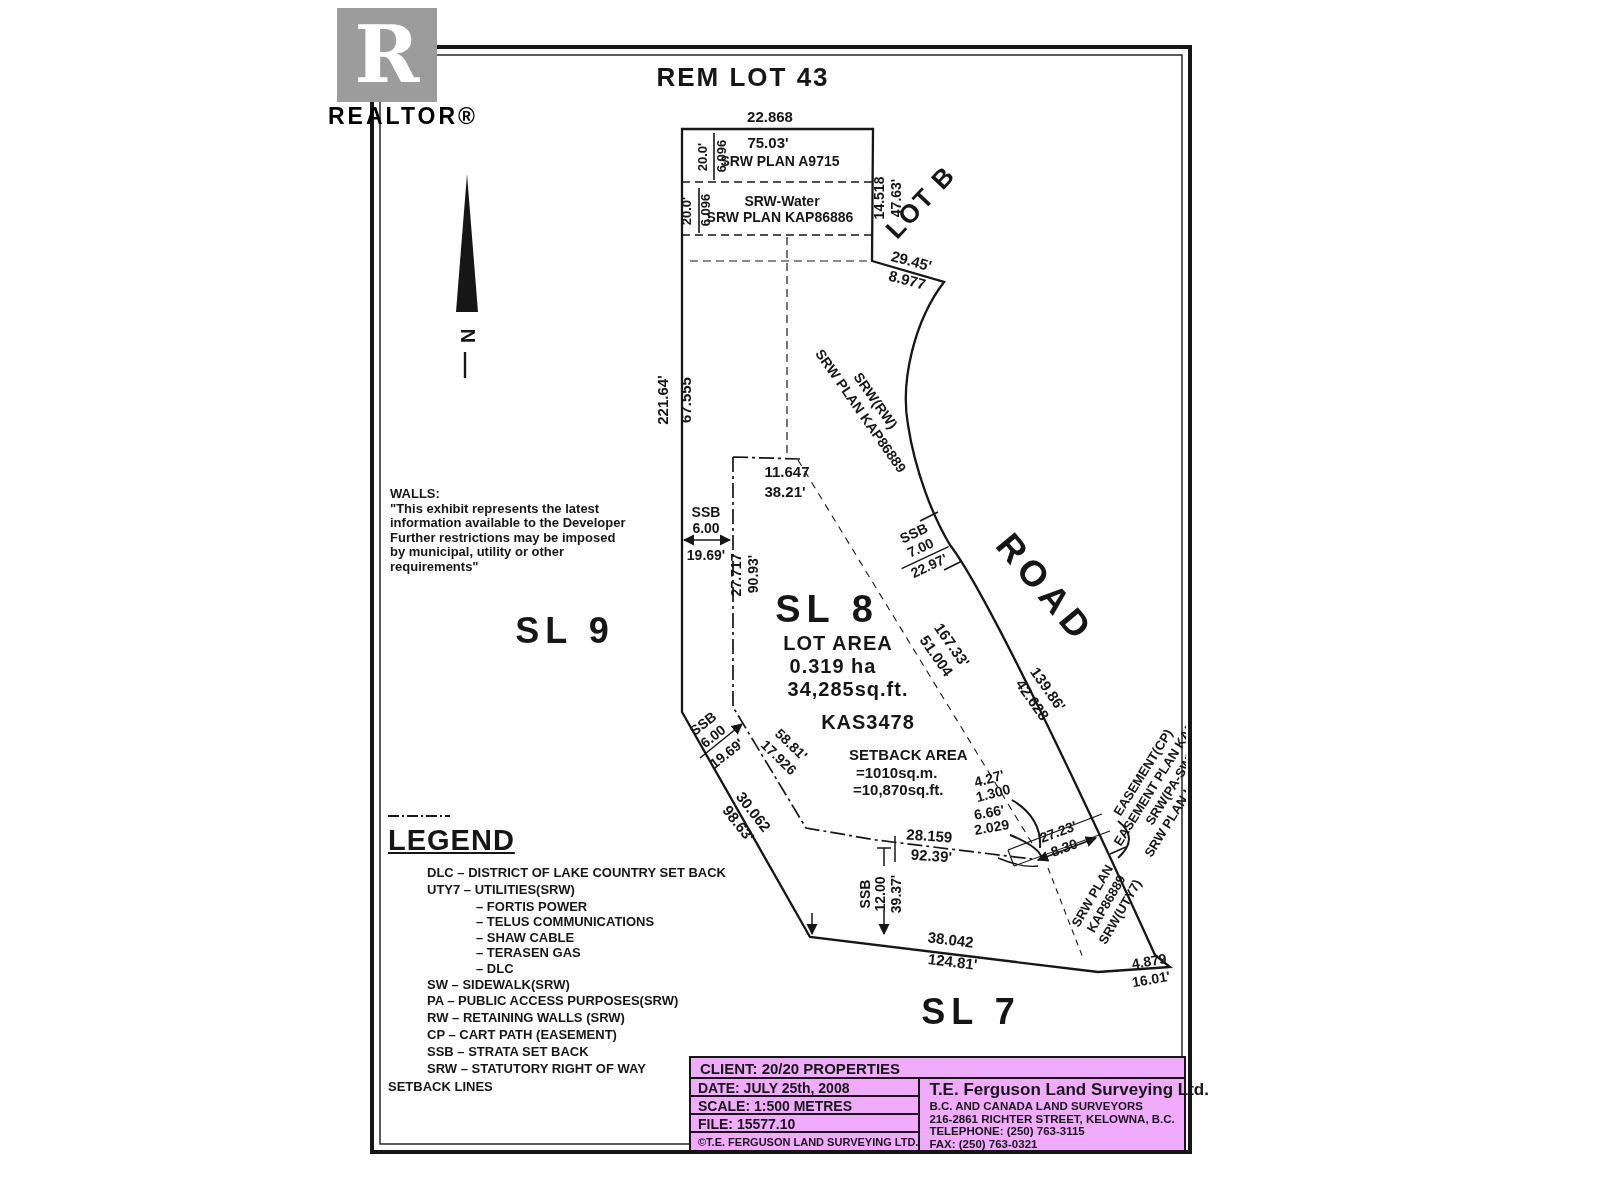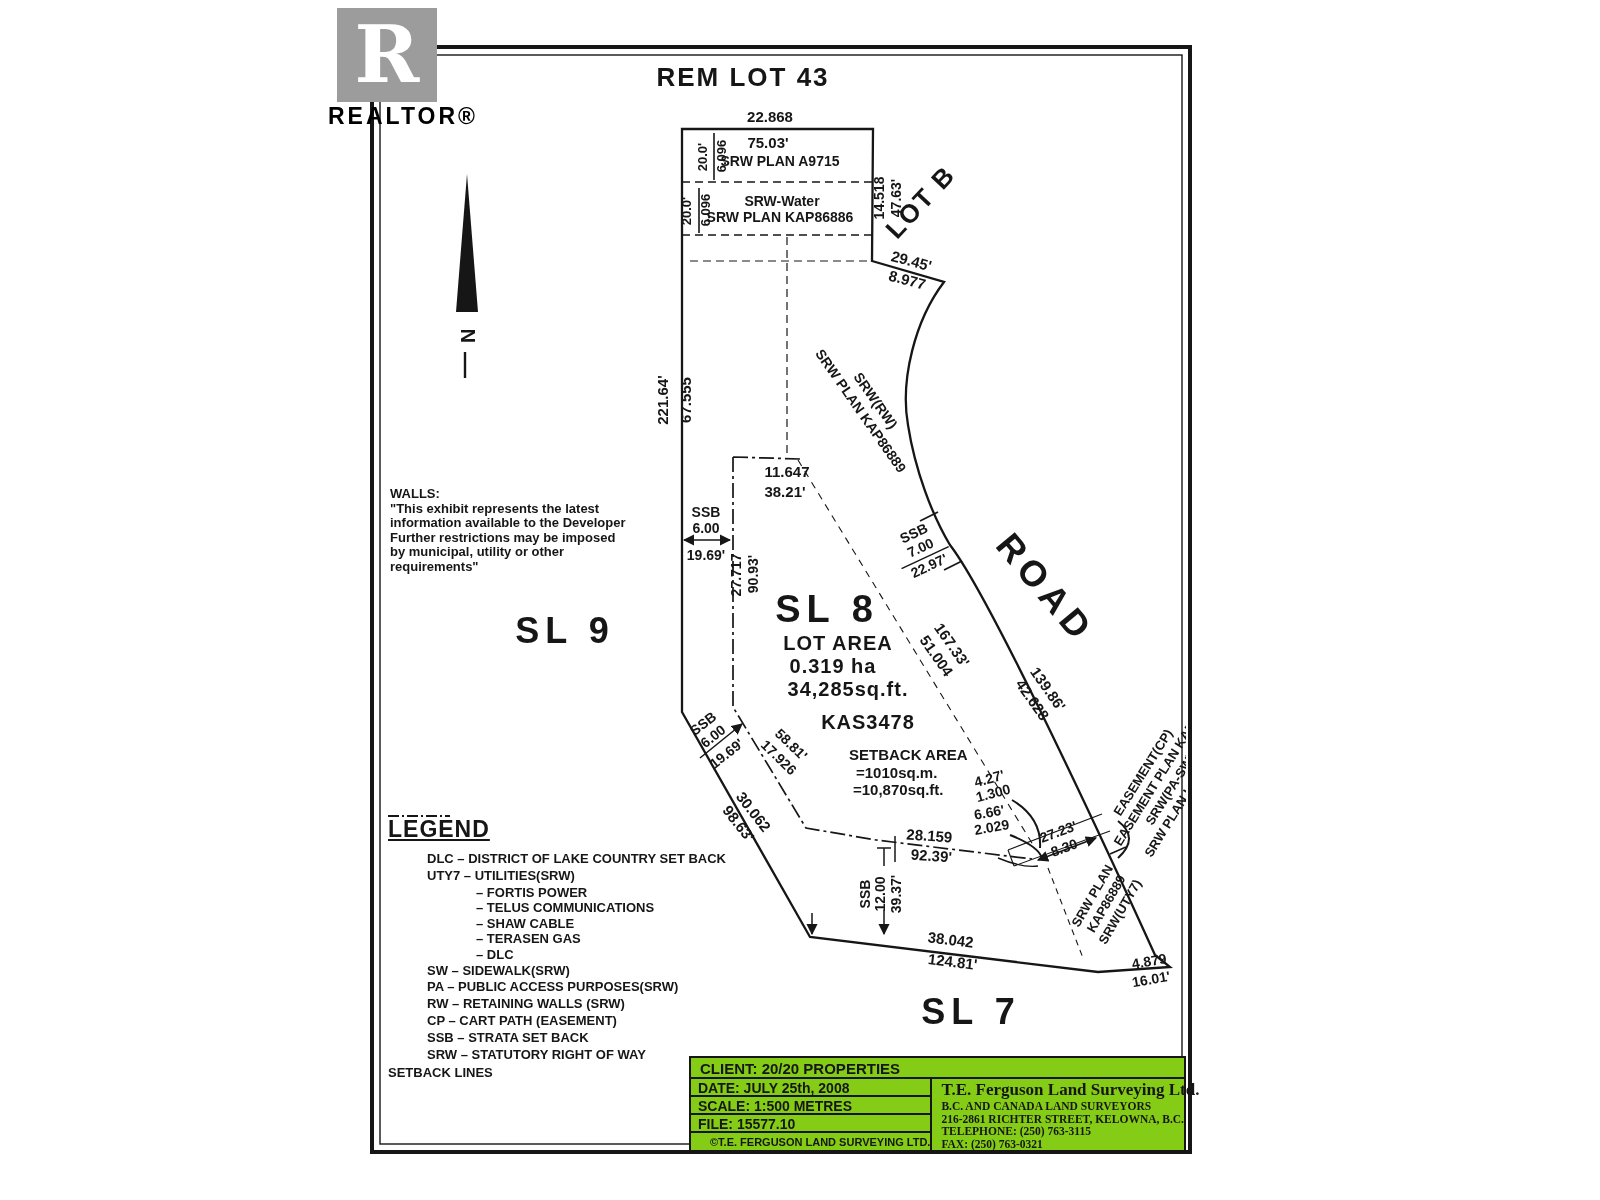--- a/index.html
+++ b/index.html
@@ -16,33 +16,33 @@
   .t13{font-size:13px;}
   .mid{text-anchor:middle;}
   .logo{position:absolute;left:337px;top:8px;width:100px;height:94px;background:#9c9c9c;
         display:flex;align-items:center;justify-content:center;}
   .logo .r{color:#ffffff;font-family:"DejaVu Serif",serif;font-weight:bold;font-size:78px;line-height:78px;}
   .wordmark{position:absolute;left:328px;top:103px;width:120px;color:#000000;
             font-size:23px;font-weight:bold;letter-spacing:3px;}
   .noteblock{position:absolute;left:390px;top:487px;width:270px;font-size:13px;
              font-weight:bold;line-height:14.6px;}
   .legend{position:absolute;left:388px;top:812px;width:310px;}
-  .legend h2{margin:4px 0 8px 0;font-size:23px;letter-spacing:1px;text-decoration:underline;}
+  .legend h2{margin:12px 0 8px 0;font-size:29px;letter-spacing:1px;text-decoration:underline;}
   .legend .row{font-size:13px;font-weight:bold;line-height:16.8px;white-space:nowrap;padding-left:39px;}
   .legend .sub{padding-left:88px;line-height:15.6px;}
   .legend .sample{display:flex;align-items:flex-start;gap:6px;margin-top:2px;}
   .legend .sample .lbl{font-size:13px;font-weight:bold;}
   .tblock{position:absolute;left:689px;top:1056px;width:497px;height:96px;
-          border:2px solid #161616;background:#84cc16;box-sizing:border-box;font-weight:bold;}
+          border:2px solid #161616;background:#f0abfc;box-sizing:border-box;font-weight:bold;}
   .tb-client{height:21px;border-bottom:2px solid #161616;font-size:15px;padding:2px 0 0 9px;box-sizing:border-box;}
   .tb-body{display:flex;height:71px;}
   .tb-left{width:243px;border-right:2px solid #161616;box-sizing:border-box;}
   .tb-left .cell{height:18px;border-bottom:2px solid #161616;font-size:14px;padding:1px 0 0 7px;box-sizing:border-box;white-space:nowrap;}
-  .tb-left .cell.last{border-bottom:none;font-size:11px;padding-top:3px;margin-left:12px;}
-  .tb-right{flex:1;padding:1px 0 14px 9px;box-sizing:border-box;font-family:Liberation Serif, serif;}
+  .tb-left .cell.last{border-bottom:none;font-size:11px;padding-top:3px;}
+  .tb-right{flex:1;padding:1px 0 14px 9px;box-sizing:border-box;}
   .tb-right .co{font-size:17px;line-height:20px;white-space:nowrap;}
   .tb-right .ln{font-size:11.5px;line-height:12.6px;white-space:nowrap;}
 </style>
 </head>
 <body>
 
 <div id="page">
 
   <svg width="1600" height="1200" viewBox="0 0 1600 1200">
     <defs>

